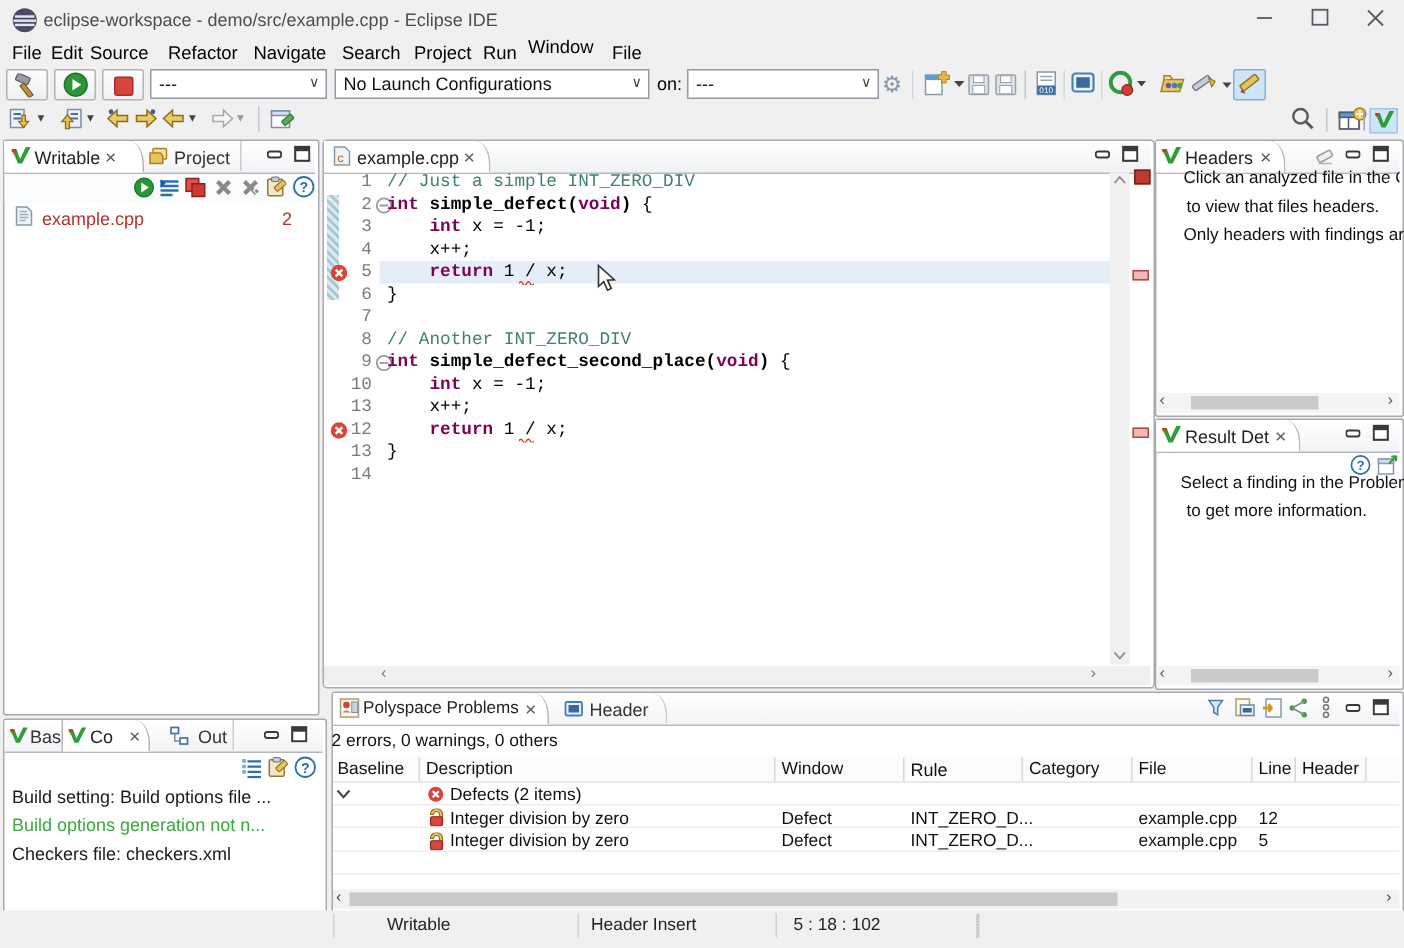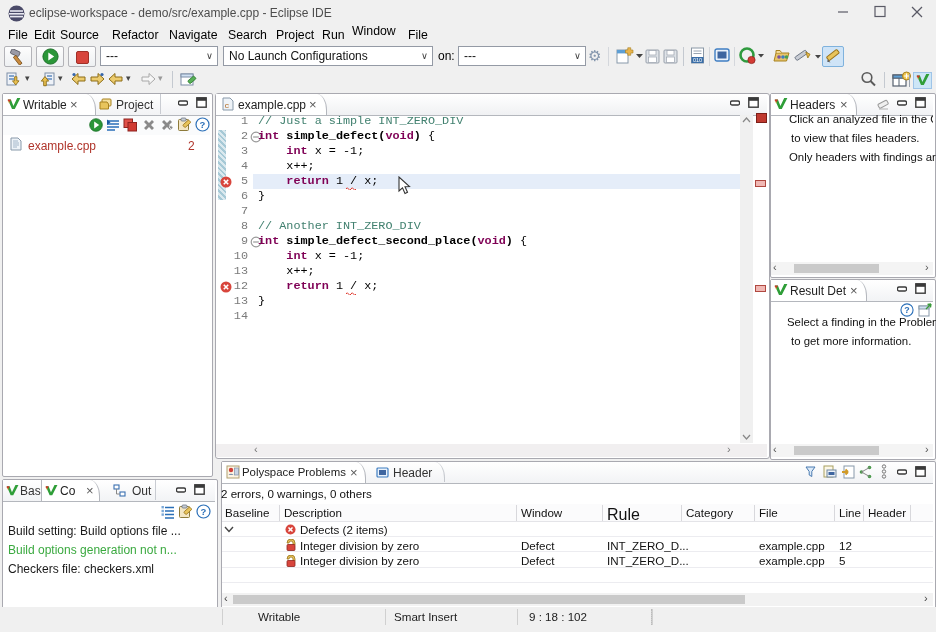--- a/index.html
+++ b/index.html
@@ -479,21 +479,21 @@
 <svg class="abs" style="left:915px;top:466px" width="11" height="11" viewBox="0 0 11 11">
     <rect x="0.8" y="0.8" width="9.4" height="9.4" fill="#fff" stroke="#3a3a3a" stroke-width="1.4"></rect>
     <rect x="0.8" y="0.8" width="9.4" height="3" fill="#3a3a3a"></rect>
   </svg>
 <div class="abs" style="left:221px;top:487px;font-size:11.6px;color:#111">2 errors, 0 warnings, 0 others</div>
 
 <div class="abs" style="left:222px;top:504px;width:711px;height:17px;background:#fbfbfc;border-bottom:1px solid #e4e4e8"></div>
 <div class="abs" style="left:225px;top:506px;font-size:11.6px;color:#111">Baseline</div>
 <div class="abs" style="left:284px;top:506px;font-size:11.6px;color:#111">Description</div>
 <div class="abs" style="left:521px;top:506px;font-size:11.6px;color:#111">Window</div>
-<div class="abs" style="left:607px;top:506px;font-size:16px;color:#111">Rule</div>
+<div class="abs" style="left:607px;top:506px;font-size:12px;color:#111">Rule</div>
 <div class="abs" style="left:686px;top:506px;font-size:11.6px;color:#111">Category</div>
 <div class="abs" style="left:759px;top:506px;font-size:11.6px;color:#111">File</div>
 <div class="abs" style="left:839px;top:506px;font-size:11.6px;color:#111">Line</div>
 <div class="abs" style="left:868px;top:506px;font-size:11.6px;color:#111">Header</div>
 <div class="abs" style="left:279px;top:505px;width:1px;height:16px;background:#d8d8dc"></div>
 <div class="abs" style="left:516px;top:505px;width:1px;height:16px;background:#d8d8dc"></div>
 <div class="abs" style="left:602px;top:505px;width:1px;height:16px;background:#d8d8dc"></div>
 <div class="abs" style="left:681px;top:505px;width:1px;height:16px;background:#d8d8dc"></div>
 <div class="abs" style="left:754px;top:505px;width:1px;height:16px;background:#d8d8dc"></div>
 <div class="abs" style="left:834px;top:505px;width:1px;height:16px;background:#d8d8dc"></div>
@@ -530,18 +530,18 @@
 <div class="abs" style="left:759px;top:554px;font-size:11.6px;color:#111">example.cpp</div>
 <div class="abs" style="left:839px;top:554px;font-size:11.6px;color:#111">5</div>
 
 <div class="abs" style="left:222px;top:593px;width:711px;height:13px;background:#f2f2f2"></div>
 <div class="abs" style="left:224px;top:592px;color:#444;font-size:11px">‹</div>
 <div class="abs" style="left:924px;top:592px;color:#444;font-size:11px">›</div>
 <div class="abs" style="left:233px;top:595px;width:512px;height:9px;background:#cacaca"></div>
 
 <div class="abs" style="left:0;top:607px;width:936px;height:20px;background:#f0f0f0"></div>
 <div class="abs" style="left:258px;top:610px;font-size:11.6px;color:#222">Writable</div>
-<div class="abs" style="left:394px;top:610px;font-size:11.6px;color:#222">Smart Insert</div>
-<div class="abs" style="left:529px;top:610px;font-size:11.6px;color:#222">9 : 18 : 102</div>
+<div class="abs" style="left:394px;top:610px;font-size:11.6px;color:#222">Header Insert</div>
+<div class="abs" style="left:529px;top:610px;font-size:11.6px;color:#222">5 : 18 : 102</div>
 <div class="abs" style="left:222px;top:609px;width:1px;height:16px;background:#d0d0d0"></div>
 <div class="abs" style="left:385px;top:609px;width:1px;height:16px;background:#d0d0d0"></div>
 <div class="abs" style="left:517px;top:609px;width:1px;height:16px;background:#d0d0d0"></div>
 <div class="abs" style="left:651px;top:609px;width:1px;height:16px;background:#d0d0d0;border-left:1px dotted #bbb"></div>
 
 </body></html>

